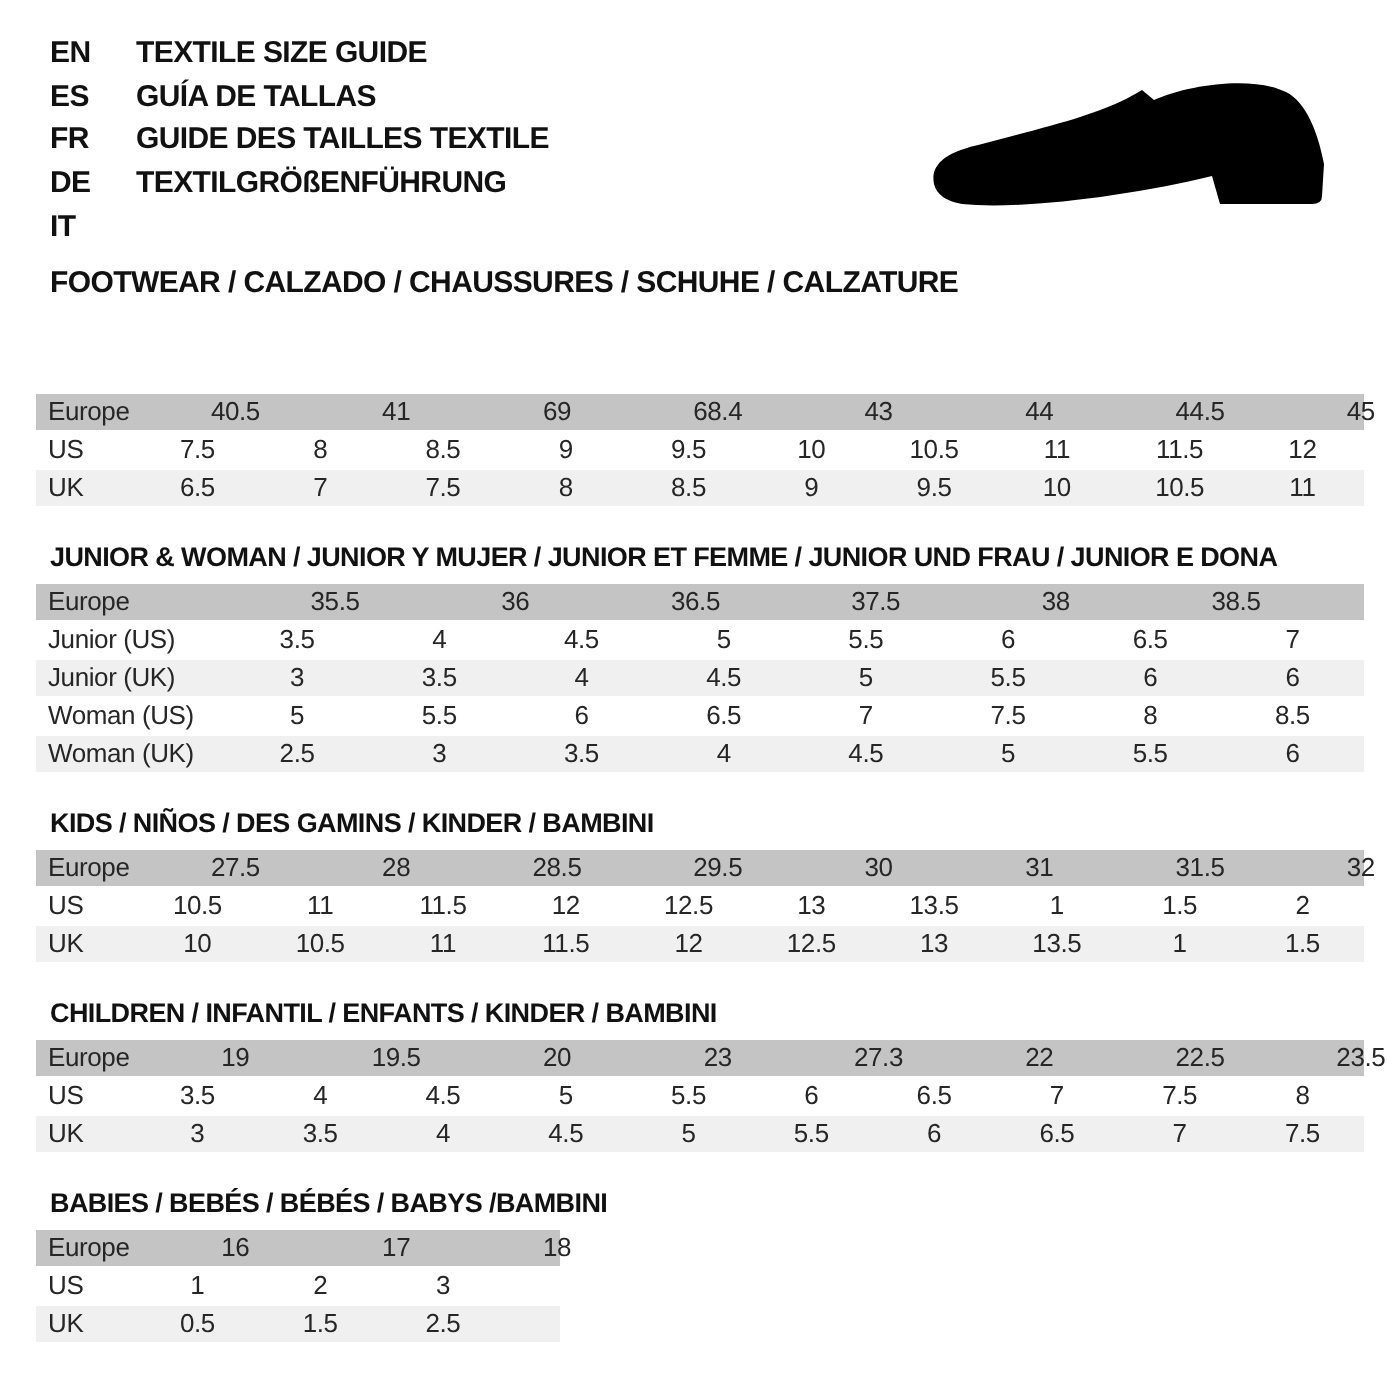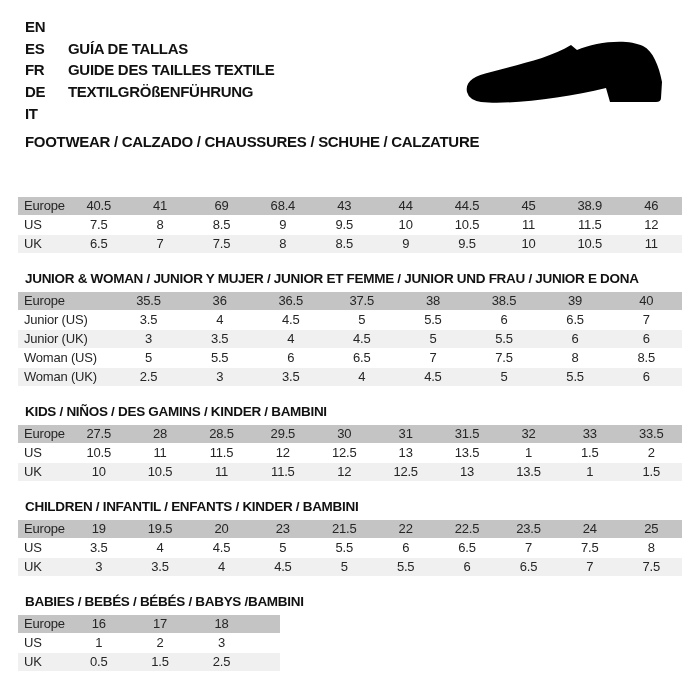--- a/index.html
+++ b/index.html
@@ -31,37 +31,38 @@
   
   .section { margin-top:17px; }
   .section:first-child { margin-top:46px; }
   .section-title {
     padding-left:7px; line-height:18px;
     font-weight:bold; font-size:13.5px; letter-spacing:-0.3px; color:#111;
     font-stretch:condensed; white-space:nowrap;
   }
   .size-table { margin-top:4px; }
   .trow { display:flex; height:18px; margin-bottom:1px; align-items:center; background:var(--row-bg,#ffffff); }
-  .trow.header { background:var(--header-row-bg,#c4c4c4); }
+  .trow.header { background:var(--header-row-bg,#c4c4c4);gap:19px; }
   .trow.alt { background:var(--alt-row-bg,#f0f0f0); }
   .tcell {
     font-size:13px; letter-spacing:-0.2px; color:#262626; text-align:center;
     font-stretch:condensed; white-space:nowrap; flex:0 0 auto;
   }
   .tlabel { text-align:left; padding-left:6px; }
 </style>
 </head>
 <body>
 
 <div class="page">
 
   <div class="header-area">
     <div class="lang-block">
       <div class="lang-row">
         <span class="lang-code">EN</span>
+        <span class="lang-text">TEXTILE SIZE GUIDE</span>
       </div>
       <div class="lang-row">
         <span class="lang-code">ES</span>
         <span class="lang-text">GUÍA DE TALLAS</span>
       </div>
       <div class="lang-row">
         <span class="lang-code">FR</span>
         <span class="lang-text">GUIDE DES TAILLES TEXTILE</span>
       </div>
       <div class="lang-row">
@@ -246,21 +247,21 @@
 
     <div class="section">
       <div class="section-title">CHILDREN / INFANTIL / ENFANTS / KINDER / BAMBINI</div>
       <div class="size-table" style="width: 664px;">
           <div class="trow header">
             <div class="tcell tlabel" style="width: 50px;">Europe</div>
             <div class="tcell" style="width: 61.4px;">19</div>
             <div class="tcell" style="width: 61.4px;">19.5</div>
             <div class="tcell" style="width: 61.4px;">20</div>
             <div class="tcell" style="width: 61.4px;">23</div>
-            <div class="tcell" style="width: 61.4px;">21.5</div>
+            <div class="tcell" style="width: 61.4px;">27.3</div>
             <div class="tcell" style="width: 61.4px;">22</div>
             <div class="tcell" style="width: 61.4px;">22.5</div>
             <div class="tcell" style="width: 61.4px;">23.5</div>
             <div class="tcell" style="width: 61.4px;">24</div>
             <div class="tcell" style="width: 61.4px;">25</div>
           </div>
           <div class="trow plain">
             <div class="tcell tlabel" style="width: 50px;">US</div>
             <div class="tcell" style="width: 61.4px;">3.5</div>
             <div class="tcell" style="width: 61.4px;">4</div>

